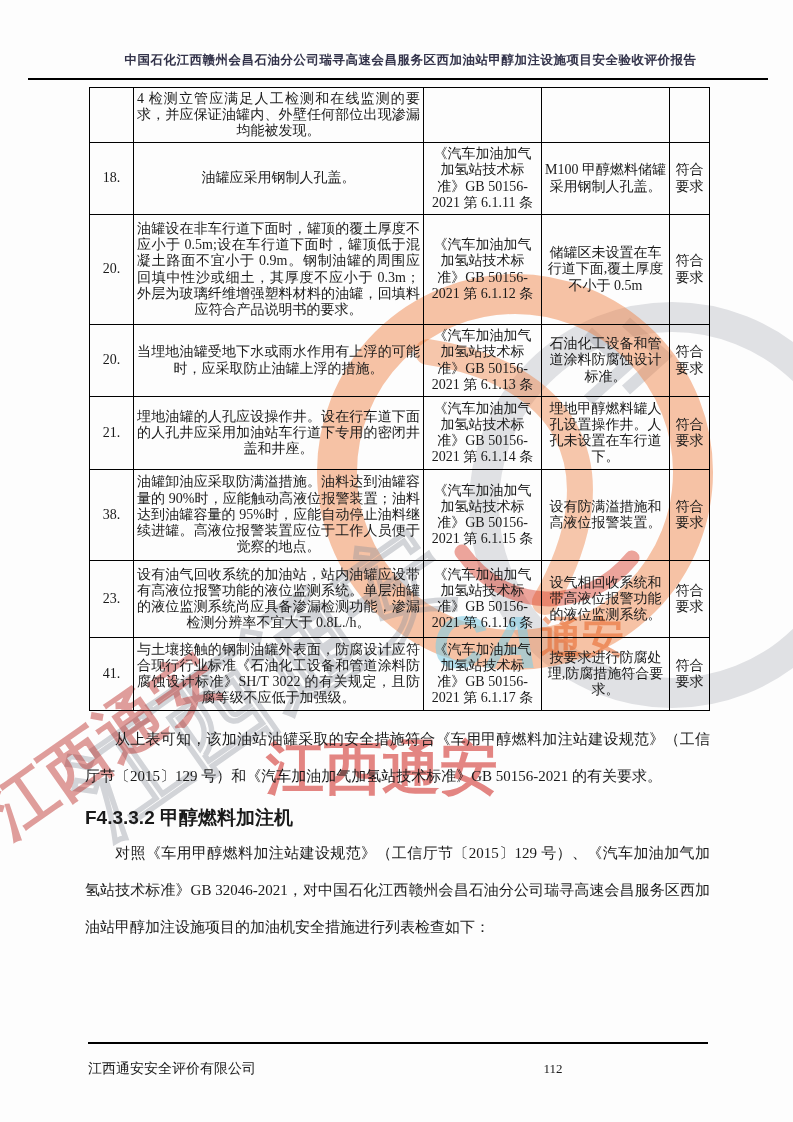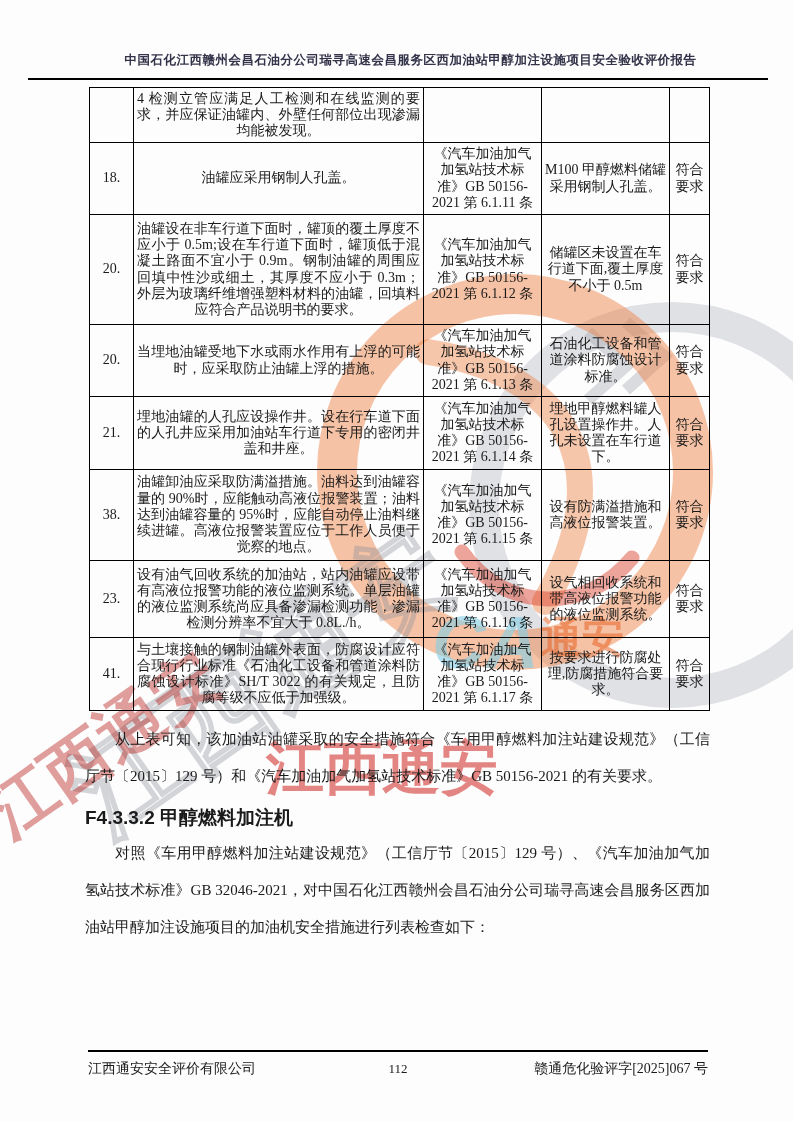--- a/index.html
+++ b/index.html
@@ -61,21 +61,21 @@
     font-size:15px;line-height:37px;margin:10px 0 0 0;
     text-align:justify;text-indent:2em;
   }
   .para.noindent-follow{margin-top:2px;}
   .section-heading{
     font-size:19px;font-weight:bold;margin:10px 0 4px 0;
     font-family:"Liberation Sans","DejaVu Sans",sans-serif;
   }
   .footer{
     position:absolute;left:88px;right:85px;bottom:44px;z-index:1;
-    border-top:2px solid #000;padding-top:8px;
+    border-top:2px solid #000;padding-top:16px;
     display:flex;align-items:baseline;
     font-size:14px;
   }
   .footer .f-left{flex:1;text-align:left;}
   .footer .f-center{flex:1;text-align:center;font-size:13px;}
   .footer .f-right{flex:1;text-align:right;}
 </style>
 </head>
 <body>
 
@@ -178,16 +178,15 @@
       <p class="para">从上表可知，该加油站油罐采取的安全措施符合《车用甲醇燃料加注站建设规范》（工信厅节〔2015〕129 号）和《汽车加油加气加氢站技术标准》GB 50156-2021 的有关要求。</p>
       <div class="section-heading">F4.3.3.2 甲醇燃料加注机</div>
       <p class="para noindent-follow">对照《车用甲醇燃料加注站建设规范》（工信厅节〔2015〕129 号）、《汽车加油加气加氢站技术标准》GB 32046-2021，对中国石化江西赣州会昌石油分公司瑞寻高速会昌服务区西加油站甲醇加注设施项目的加油机安全措施进行列表检查如下：</p>
     </div>
 
   </div>
 
   <div class="footer">
     <div class="f-left">江西通安安全评价有限公司</div>
     <div class="f-center">112</div>
-    <div class="f-right">赣通危化验评字[2025]067 号</div>
   </div>
 
 </div>
 
 </body></html>

